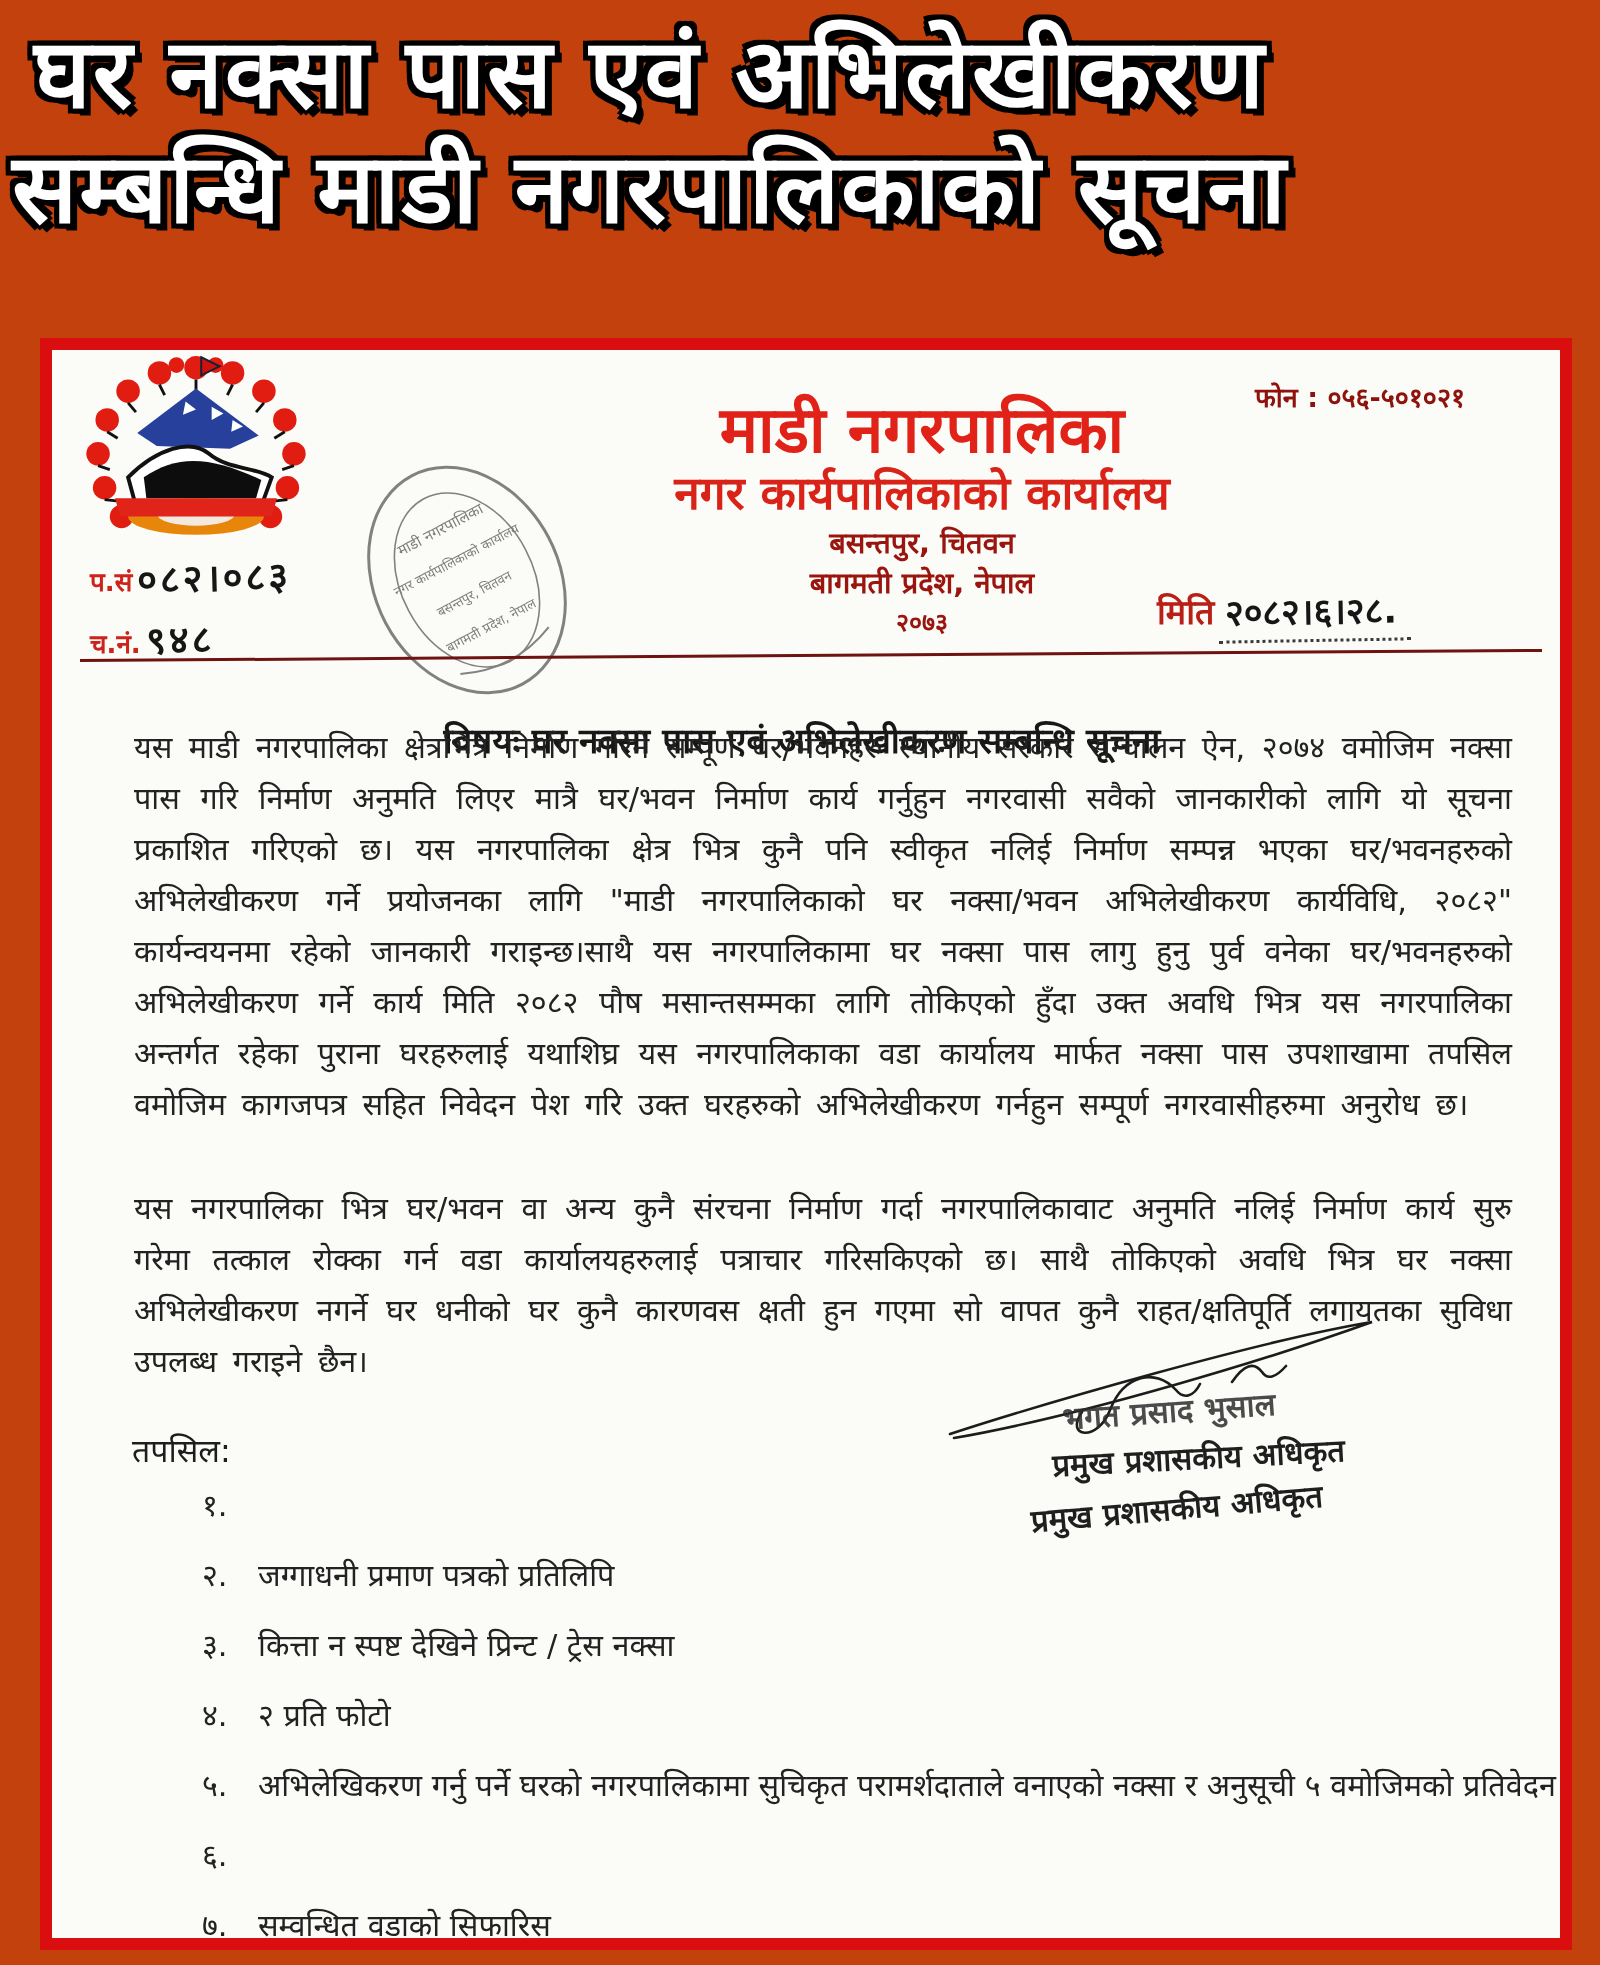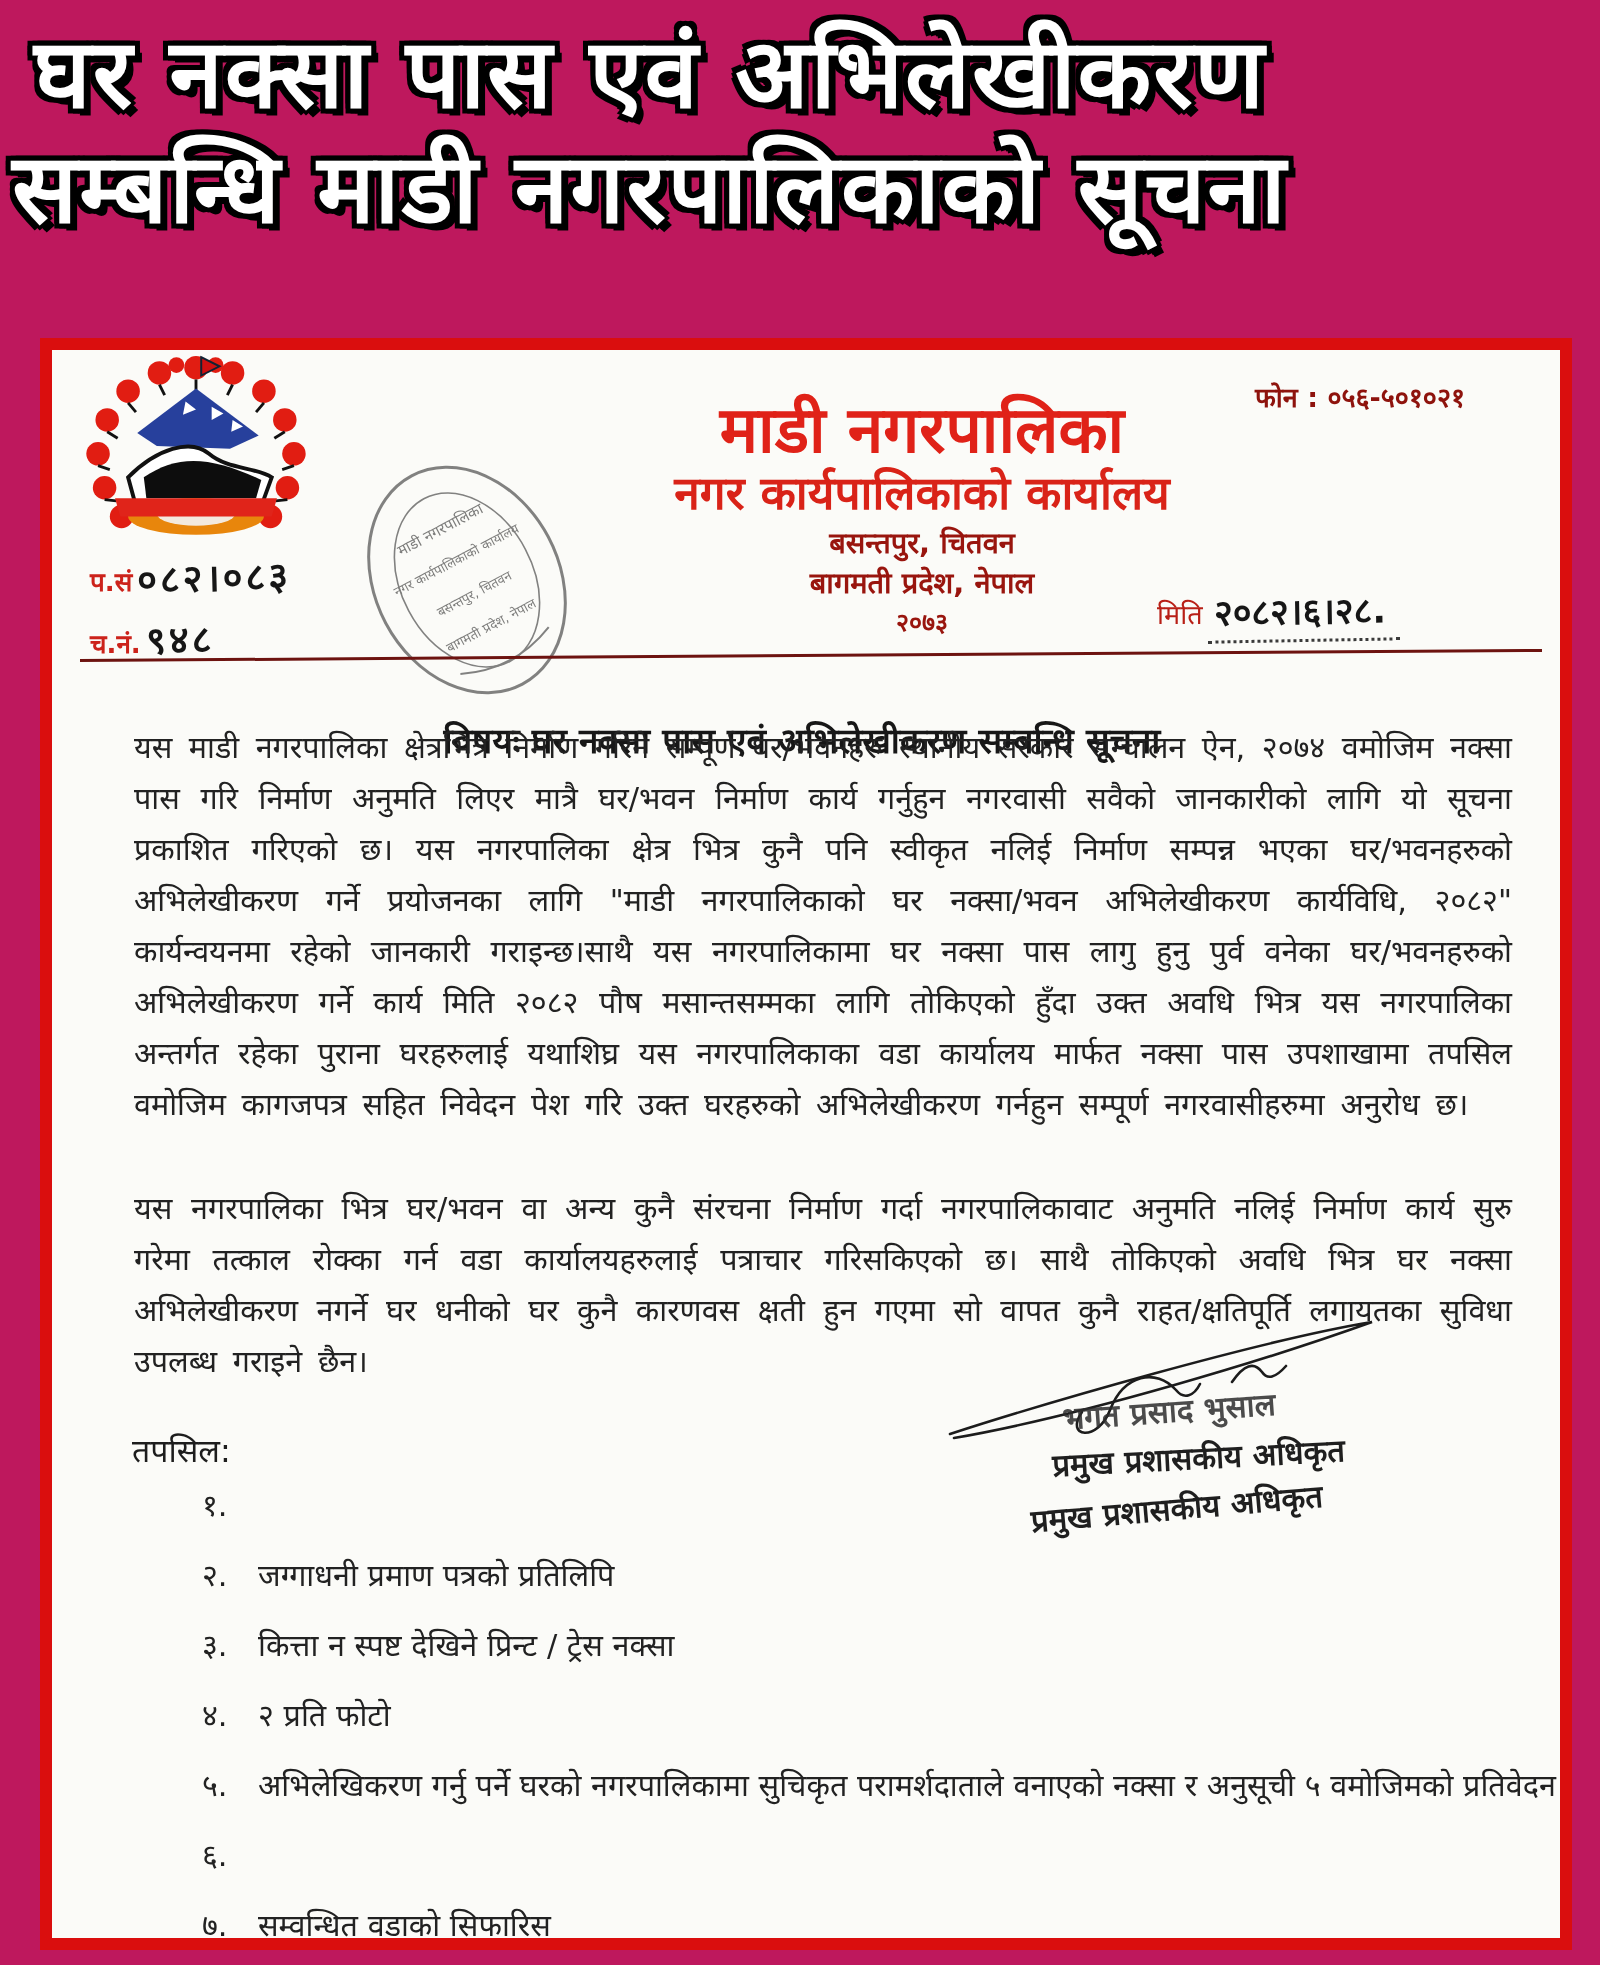--- a/index.html
+++ b/index.html
@@ -1,21 +1,21 @@
 <!DOCTYPE html>
 <html><head>
 <meta charset="utf-8">
 <style>
   * { margin:0; padding:0; box-sizing:border-box; }
   html,body { width:1600px; }
   body { font-family:"DejaVu Sans","Liberation Sans",sans-serif; }
 
   .page {
     position:relative; width:1600px; height:1965px;
-    background:#be185d; overflow:hidden;
+    background:#c2410c; overflow:hidden;
   }
 
   
   .banner {
     position:absolute; top:18px; left:0; width:1300px; text-align:center;
     color:#ffffff; font-weight:bold; line-height:1.18;
   }
   .banner-line {
     font-size:96px;
     text-shadow:
@@ -56,21 +56,21 @@
 
   
   .ref1 { left:38px; top:200px; }
   .ref2 { left:38px; top:262px; }
   .ref-label { position:static; color:#cc231b; font-size:26px; font-weight:bold; }
   .hand { position:static; font-size:38px; color:#161616; font-weight:bold;
           letter-spacing:3px; transform:rotate(-1.5deg); display:inline-block; }
 
   
   .date-block { left:1105px; top:236px; width:420px; }
-  .date-label { position:static; color:#b81f16; font-size:27px; font-weight:normal; }
+  .date-label { position:static; color:#b81f16; font-size:34px; font-weight:bold; }
   .date-value { position:static; display:inline-block; font-size:36px; color:#161616;
                 font-weight:bold; transform:rotate(-1deg);
                 border-bottom:3px dotted #3a3a3a; padding:0 14px 4px 6px; }
 
   
   .rule { left:28px; top:304px; width:1462px; height:3px; background:#6d1310;
           transform:rotate(-0.4deg); }
 
   
   .subject { left:0; top:318px; width:1500px; text-align:center;

